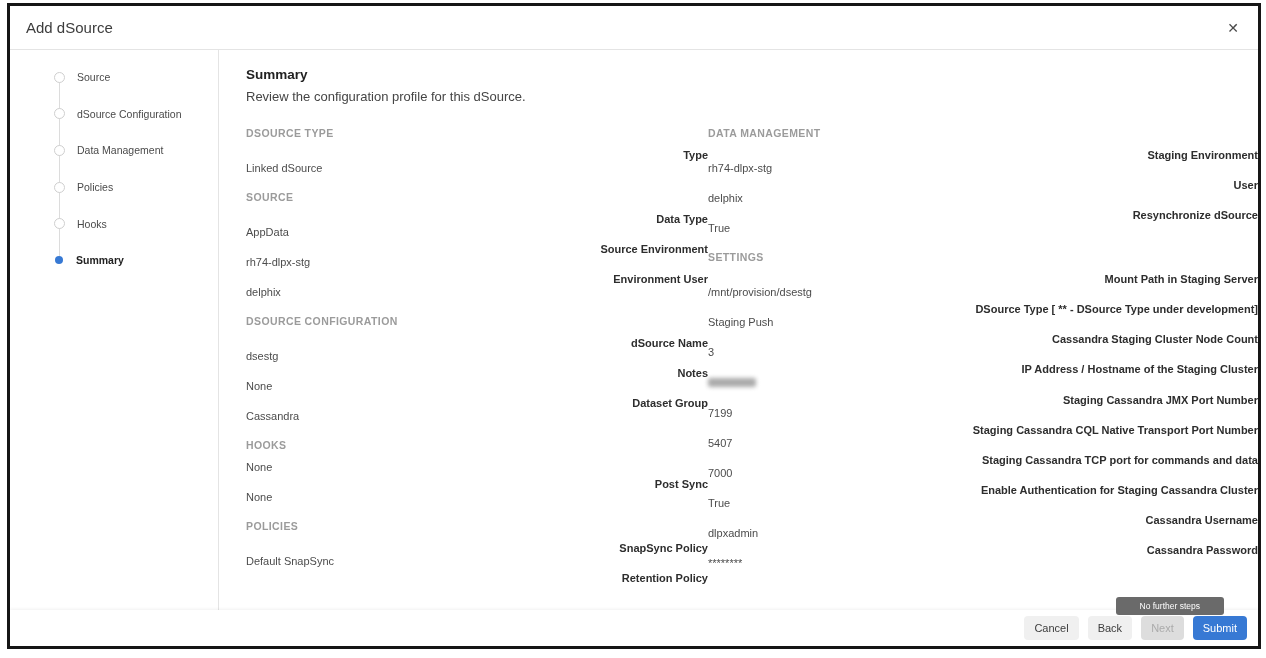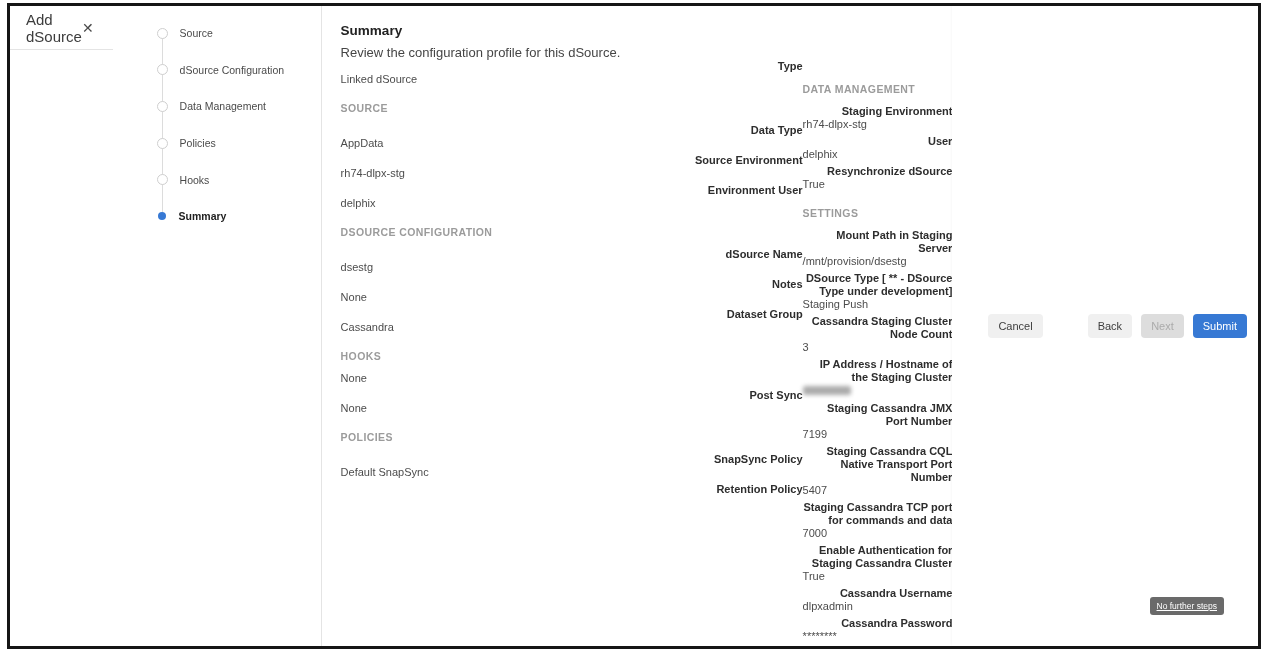--- a/index.html
+++ b/index.html
@@ -9,33 +9,33 @@
     background: #fff;
     font-family: "Liberation Sans", sans-serif;
     position: relative; overflow: hidden;
     --accent: #3779d4;
     --tooltip-bg: #6a6a6a;
     --section-gray: #9b9b9b;
   }
   .frame {
     position: absolute; left: 7px; top: 3px; right: 5px; bottom: 9px;
     border: 3px solid #161616; background: #fff;
-    display: flex; flex-direction: row;
+    display: flex; flex-direction: column;
   }
   
   .dlg-header {
     flex: 0 0 44px; height: 44px;
     border-bottom: 1px solid #e4e4e4;
     display: flex; align-items: center; justify-content: space-between;
     padding: 0 19px 0 16px;
   }
   .dlg-title { font-size: 15px; color: #3c3c3c; }
   .dlg-close { font-size: 14px; color: #4a4a4a; cursor: pointer; line-height: 1; }
   
-  .dlg-body { flex: 1 1 auto; min-height: 0; display: flex; overflow: hidden; }
+  .dlg-body { flex: 1 1 auto; min-height: 0; display: flex; overflow: hidden; gap: 8px; }
   .stepper { flex: 0 0 209px; border-right: 1px solid #e4e4e4; position: relative; }
   .step-line { position: absolute; left: 49px; top: 27px; width: 1px; height: 183px; background: #dcdcdc; }
   .steps { list-style: none; margin: 0; padding: 9px 0 0 0; }
   .step { height: 36.6px; display: flex; align-items: center; }
   .step-dot {
     width: 11px; height: 11px; border-radius: 50%;
     background: #fff; border: 1px solid #cfcfcf;
     margin-left: 44px; position: relative; z-index: 1; flex: 0 0 auto;
   }
   .step.active .step-dot { width: 8px; height: 8px; border: none; background: var(--accent); margin-left: 45px; }
@@ -64,27 +64,27 @@
   .dlg-footer {
     flex: 0 0 36px; background: #fff; position: relative; z-index: 2;
     display: flex; align-items: center; justify-content: flex-end;
     gap: 9px; padding-right: 11px;
     box-shadow: 0 -1px 3px rgba(0,0,0,0.06);
   }
   .btn {
     height: 24px; border: none; border-radius: 4px;
     font-family: inherit; font-size: 11px; padding: 0 10px; cursor: pointer;
   }
-  .btn-default { background: #f0f0f0; color: #3d3d3d; margin-left: 36px; }
+  .btn-default { background: #f0f0f0; color: #3d3d3d; }
   .btn-disabled { background: #dddddd; color: #ababab; cursor: default; }
   .btn-primary { background: var(--accent); color: #fff; }
   .tooltip {
     position: absolute; right: 34px; bottom: 31px;
     background: var(--tooltip-bg); color: #fff;
-    font-size: 8.5px; padding: 4px 7px; border-radius: 3px; white-space: nowrap; text-decoration: underline;
+    font-size: 8.5px; padding: 4px 24px; border-radius: 3px; white-space: nowrap;
   }
 </style>
 </head>
 <body style="--accent: #3779d4; --tooltip-bg: #6a6a6a; --section-gray: #9b9b9b;">
 
 <div class="frame">
   <div class="dlg-header">
     <span class="dlg-title">Add dSource</span>
     <span class="dlg-close">✕</span>
   </div>
@@ -119,20 +119,21 @@
   </li>
         </ul>
     </div>
 
     <div class="main">
       <h2 class="summary-heading">Summary</h2>
       <p class="subtitle">Review the configuration profile for this dSource.</p>
       <div class="columns">
         <div class="col col-left">
             <div class="section">
+    <div class="section-title">DSOURCE TYPE</div>
     <div class="fields">
                 <div class="field">
     <div class="field-label">Type</div>
     <div class="field-value">Linked dSource</div>
   </div>
               </div>
   </div>
             <div class="section">
     <div class="section-title">SOURCE</div>
     <div class="fields">

